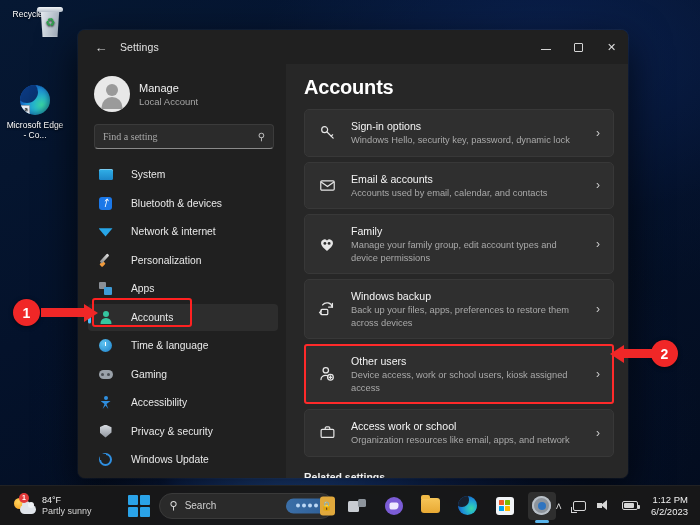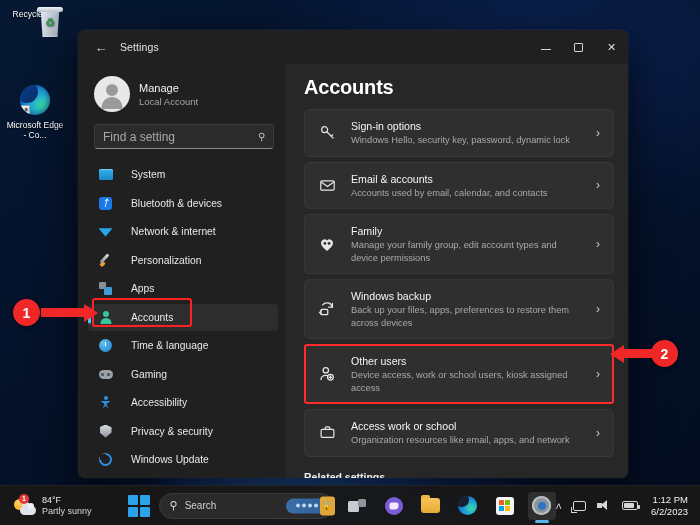--- a/index.html
+++ b/index.html
@@ -136,21 +136,21 @@
 
   #search-box{
     margin:2px 6px 12px 6px; height:25px;
     background:#2b2b2b; border:1px solid #3b3b3b;
     border-bottom:1.5px solid #8a8a8a;
     border-radius:4px; display:flex; align-items:center;
     padding:0 8px;
   }
   #search-input{
     flex:1; background:transparent; border:none; outline:none;
-    color:#d8d8d8; font-size:12px; font-family:Liberation Sans, sans-serif;
+    color:#d8d8d8; font-size:10px; font-family:Liberation Serif, serif;
   }
   #search-input::placeholder{ color:#a9a9a9; }
   #search-icon{ color:#c4c4c4; font-size:10px; }
 
   
   #nav{ flex:1; overflow:hidden; padding-right:2px; }
   .nav-item{
     display:flex; align-items:center; gap:18px;
     height:27px; padding-left:10px; margin-bottom:1.5px;
     border-radius:4px; position:relative;
@@ -238,21 +238,21 @@
     position:absolute; border:2px solid #ff2121; border-radius:3px;
   }
 
   
   #taskbar{
     position:absolute; left:0; bottom:0; width:700px; height:40px;
     background:rgba(24,24,24,.97);
     display:flex; align-items:center;
     border-top:1px solid rgba(255,255,255,.05);
   }
-  #weather{ display:flex; align-items:center; gap:6px; padding-left:14px; width:170px; }
+  #weather{ display:flex; gap:6px; padding-left:14px; width:170px; }
   #weather-icon{ position:relative; width:22px;height:20px; flex:none; }
   .sun{ position:absolute; left:0; top:3px; width:11px;height:11px;border-radius:50%;
         background:radial-gradient(circle at 40% 35%,#ffd45e,#f59a1b); }
   .cloud{ position:absolute; right:0; bottom:1px; width:16px;height:9px;border-radius:6px;background:#dfe4ea; }
   .cloud::before{content:"";position:absolute;left:2px;top:-4px;width:8px;height:8px;border-radius:50%;background:#dfe4ea;}
   .cloud::after{content:"";position:absolute;right:2px;top:-3px;width:6px;height:6px;border-radius:50%;background:#eef1f5;}
   .badge-count{
     position:absolute; left:5px; top:-2px; width:10px;height:10px;border-radius:50%;
     background:#e23a3a;color:#fff;font-size:7px;line-height:10px;text-align:center;font-weight:bold;
   }

